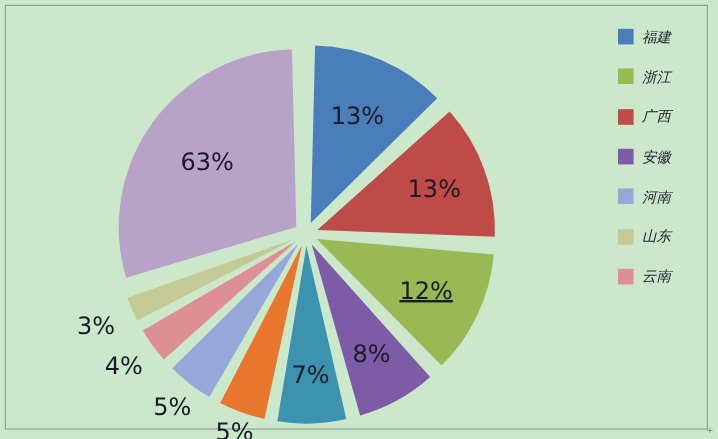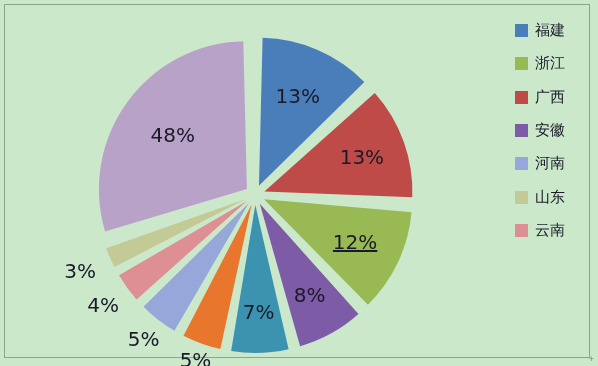--- a/index.html
+++ b/index.html
@@ -35,21 +35,21 @@
     position:absolute;left:515px;top:14px;width:74px;
   }
   .legend-row{
     display:flex;align-items:center;height:33.3px;
   }
   .legend-swatch{
     width:13px;height:13px;flex:0 0 13px;margin-right:7px;
   }
   .legend-text{
     font-family:"DejaVu Sans","Liberation Sans",sans-serif;
-    font-size:15px;color:#1a1a28;white-space:nowrap;line-height:1;
+    font-size:12px;color:#1a1a28;white-space:nowrap;line-height:1;font-style:italic;
   }
   #resize-handle{
     position:absolute;right:3px;bottom:3px;width:7px;height:7px;
     color:#6f8a6f;font-size:9px;line-height:7px;text-align:center;
   }
 </style>
 </head>
 <body>
 
 <div id="frame">
@@ -73,21 +73,21 @@
     <div id="pct-labels">
         <div class="pct-label" style="left: 292.8px; top: 91.2px;">13%</div>
         <div class="pct-label" style="left: 356.9px; top: 151.5px;">13%</div>
         <div class="pct-label" style="left: 350.1px; top: 237.1px; text-decoration: underline;">12%</div>
         <div class="pct-label" style="left: 304.7px; top: 289.5px;">8%</div>
         <div class="pct-label" style="left: 253.7px; top: 306.5px;">7%</div>
         <div class="pct-label" style="left: 190.5px; top: 355.4px;">5%</div>
         <div class="pct-label" style="left: 138.6px; top: 333.6px;">5%</div>
         <div class="pct-label" style="left: 98.2px; top: 300.3px;">4%</div>
         <div class="pct-label" style="left: 75.1px; top: 265.7px;">3%</div>
-        <div class="pct-label" style="left: 167.7px; top: 130.2px;">48%</div>
+        <div class="pct-label" style="left: 167.7px; top: 130.2px;">63%</div>
       </div>
   </div>
 
   <div id="legend">
       <div class="legend-row">
         <span class="legend-swatch" style="background: rgb(74, 126, 187);"></span>
         <span class="legend-text">福建</span>
       </div>
       <div class="legend-row">
         <span class="legend-swatch" style="background: rgb(152, 185, 84);"></span>

